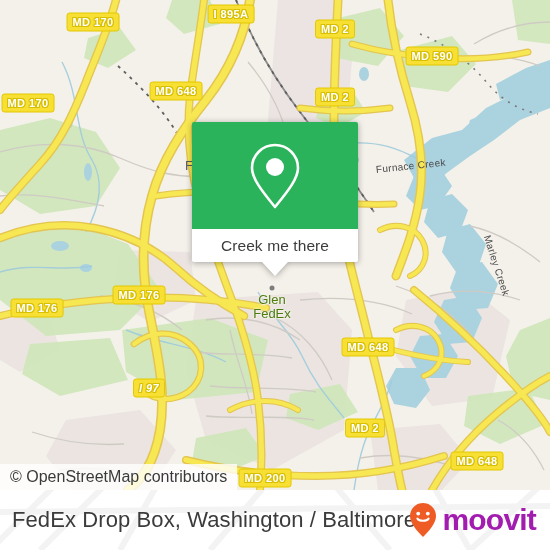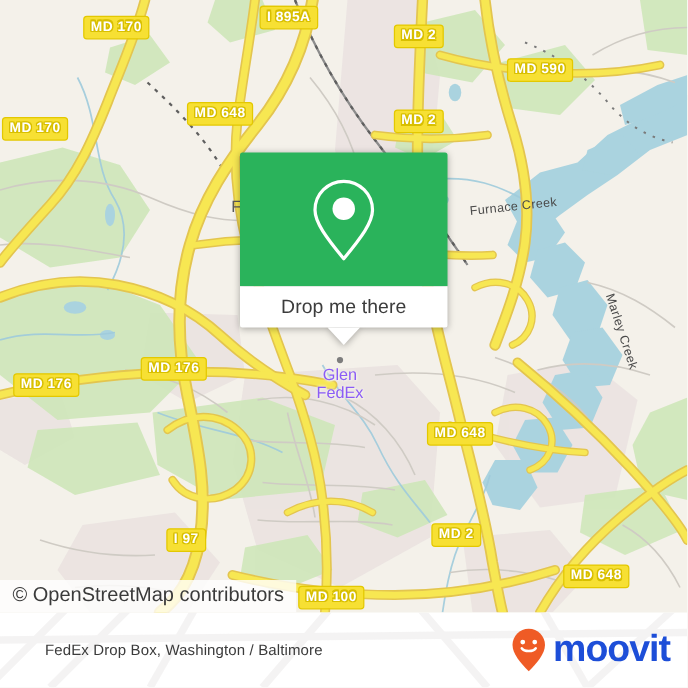--- a/index.html
+++ b/index.html
@@ -47,21 +47,21 @@
       -1px -1px #d8bf00, 1px -1px #d8bf00, -1px 1px #d8bf00, 1px 1px #d8bf00;
     transform: translate(-50%, -50%);
     z-index: 14;
   }
 
   
   .place-label {
     position: absolute;
     transform: translate(-50%, -50%);
     text-align: center;
-    color: #8b5cf6;
+    color: #4d7c0f;
     font-size: 13px;
     line-height: 14px;
     font-weight: normal;
     white-space: nowrap;
     text-shadow: 0 0 3px #f4f1ea, 0 0 2px #f4f1ea, 1px 1px 1px #f4f1ea;
     z-index: 13;
   }
   .place-label .l2 { display: block; }
   .place-dot {
     position: absolute;
@@ -156,38 +156,38 @@
     overflow: hidden;
   }
   #footer-watermark {
     position: absolute;
     left: 0; top: 0;
     width: 550px; height: 60px;
     opacity: .55;
   }
   #footer-title {
     position: relative;
-    margin-left: 36px;
+    margin-left: 12px;
     color: #3b3b3b;
-    font-size: 12px;
+    font-size: 22px;
     letter-spacing: .1px;
     white-space: nowrap;
     z-index: 2;
   }
   #brand {
     position: absolute;
     right: 14px;
     top: 50%;
     transform: translateY(-50%);
     display: flex;
     align-items: center;
     z-index: 2;
   }
   #brand-name {
-    color: #1d4ed8;
+    color: #a21caf;
     font-size: 30px;
     font-weight: bold;
     letter-spacing: -0.8px;
     line-height: 30px;
     margin-left: 4px;
   }
 </style>
 </head>
 <body>
 
@@ -377,45 +377,45 @@
     <div class="shield" style="left:93px;  top:22px;">MD 170</div>
     <div class="shield" style="left:231px; top:14px;">I 895A</div>
     <div class="shield" style="left:335px; top:29px;">MD 2</div>
     <div class="shield" style="left:432px; top:56px;">MD 590</div>
     <div class="shield" style="left:28px;  top:103px;">MD 170</div>
     <div class="shield" style="left:176px; top:91px;">MD 648</div>
     <div class="shield" style="left:335px; top:97px;">MD 2</div>
     <div class="shield" style="left:37px;  top:308px;">MD 176</div>
     <div class="shield" style="left:139px; top:295px;">MD 176</div>
     <div class="shield" style="left:368px; top:347px;">MD 648</div>
-    <div class="shield" style="left:149px; top:432px;">I 97</div>
+    <div class="shield" style="left:149px; top:388px;font-style:italic;">I 97</div>
     <div class="shield" style="left:365px; top:428px;">MD 2</div>
     <div class="shield" style="left:477px; top:461px;">MD 648</div>
-    <div class="shield" style="left:265px; top:478px;">MD 100</div>
+    <div class="shield" style="left:265px; top:478px;">MD 200</div>
 
     <div class="place-dot" style="left:272px; top:288px;"></div>
     <div class="place-label" style="left:272px; top:307px;">
       <span class="l1">Glen</span>
       <span class="l2">FedEx</span>
     </div>
 
     <div class="water-label" style="left:376px; top:164px; transform: rotate(-6deg);">Furnace Creek</div>
     <div class="water-label" style="left:487px; top:230px; transform: rotate(72deg);">Marley Creek</div>
 
     <div class="hidden-label" style="left:189px; top:165px;">F</div>
 
     <div id="popup">
       <div id="popup-head">
         <svg width="56" height="70" viewBox="0 0 56 70">
           <path d="M28 4 C15.3 4 5 14.3 5 27 C5 37 14 49 28 66 C42 49 51 37 51 27 C51 14.3 40.7 4 28 4 Z" fill="none" stroke="#ffffff" stroke-width="2.6" stroke-linejoin="round"></path>
           <circle cx="28" cy="26" r="9" fill="#ffffff"></circle>
         </svg>
       </div>
       <div id="popup-foot">
-        <span id="popup-foot-label">Drop me there</span>
+        <span id="popup-foot-label">Creek me there</span>
       </div>
       <div id="popup-tail"></div>
     </div>
 
     <div id="attribution">© OpenStreetMap contributors</div>
   </div>
 
   <div id="footer">
     <svg id="footer-watermark" viewBox="0 0 550 60">
       <g stroke="#eceaea" stroke-width="6" fill="none">

